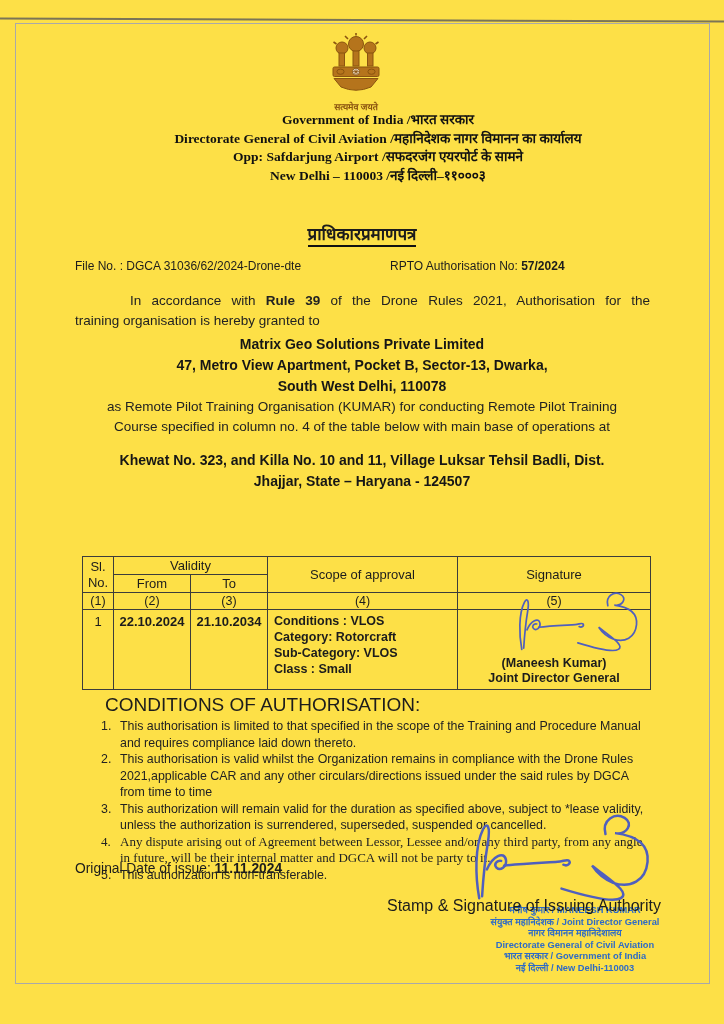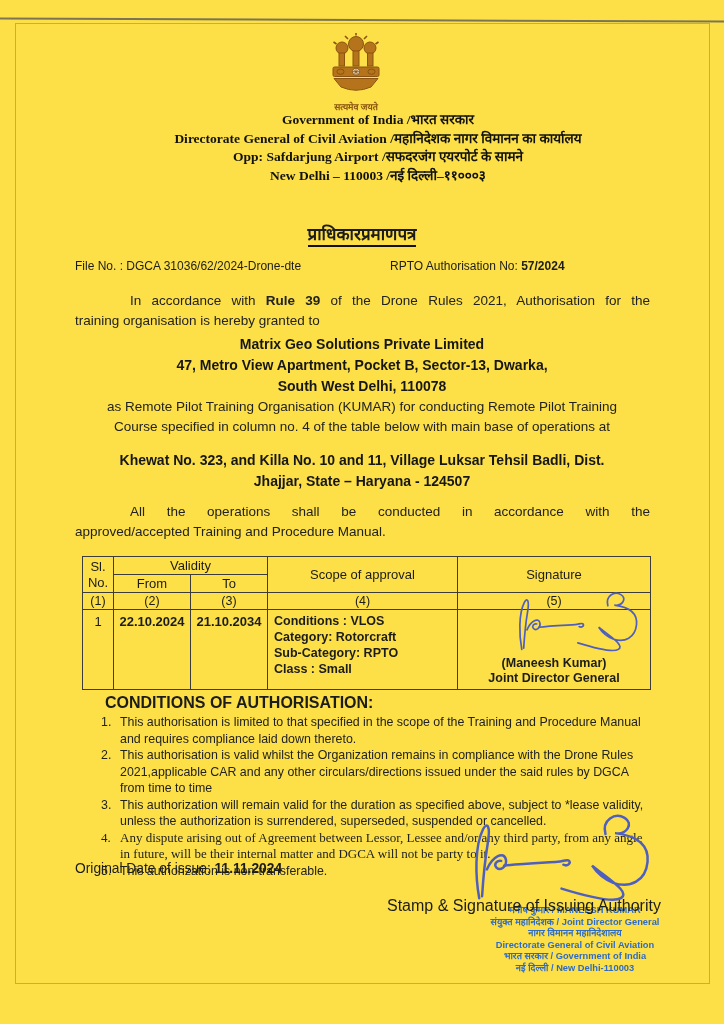--- a/index.html
+++ b/index.html
@@ -49,21 +49,21 @@
   .scope-cell{ text-align:left !important; padding:3px 6px !important; }
   .scope-cell div{ font-weight:bold; font-size:12.5px; line-height:16px; }
   .from-cell,.to-cell{ font-weight:bold; font-size:13px; padding-top:4px !important; }
   .sl-cell{ padding-top:4px !important; }
   .sig-cell{ position:relative; }
   .sig-names{ position:absolute; left:0; bottom:3px; width:100%; text-align:center; }
   .sig-names div{ font-weight:bold; font-size:12.5px; line-height:15px; }
   .table-sig-svg{ position:absolute; left:428px; top:30px; pointer-events:none; }
   
   .conditions{ position:absolute; left:97px; top:694px; width:560px; }
-  .cond-head{ font-weight:bold; font-size:16px; margin-left:8px; margin-bottom:2px; }
+  .cond-head{ font-weight:normal; font-size:19px; margin-left:8px; margin-bottom:2px; }
   .cond-item{ display:flex; font-size:12.4px; line-height:16.5px; color:#222; }
   .cond-item .num{ width:23px; flex:none; padding-left:4px; }
   .cond-item .txt{ width:527px; }
   .cond-item.serif{ font-family:"Liberation Serif", serif; font-size:13px; }
   
   .issue-line{ position:absolute; left:75px; top:861px; font-size:13.8px; }
   .stamp-label{ position:absolute; left:387px; top:897px; font-size:16px; color:#1c1c1c; z-index:3; }
   .stamp-block{ position:absolute; left:447px; top:905px; width:256px; text-align:center;
     color:#2e6bc6; font-weight:bold; z-index:1; }
   .stamp-block .s-line{ font-size:9.3px; line-height:11.5px; }
@@ -130,24 +130,20 @@
   <div class="para" style="top:397px; text-align:center; left:37px; width:650px;">
     <div>as Remote Pilot Training Organisation (KUMAR) for conducting Remote Pilot Training</div>
     <div>Course  specified in column no. 4 of the table below with main base of operations at</div>
   </div>
 
   <div class="center-block" style="top:450px;">
     <div>Khewat No. 323, and Killa No. 10 and 11, Village Luksar Tehsil Badli, Dist.</div>
     <div>Jhajjar, State – Haryana - 124507</div>
   </div>
 
-  <div class="para" style="top:502px;">
-    <div class="jline indent">All the operations shall be conducted in accordance with the</div>
-    <div>approved/accepted Training and Procedure Manual.</div>
-  </div>
 
   <div class="table-wrap">
     <table>
       <colgroup>
           <col style="width:31px">
           <col style="width:77px">
           <col style="width:77px">
           <col style="width:190px">
           <col style="width:193px">
         </colgroup>
@@ -172,21 +168,21 @@
         <td>(4)</td>
         <td>(5)</td>
       </tr>
       <tr class="r-data">
         <td class="sl-cell">1</td>
         <td class="from-cell">22.10.2024</td>
         <td class="to-cell">21.10.2034</td>
         <td class="scope-cell">
           <div>Conditions : VLOS</div>
           <div>Category: Rotorcraft</div>
-          <div>Sub-Category: RPTO</div>
+          <div>Sub-Category: VLOS</div>
           <div>Class : Small</div>
         </td>
         <td class="sig-cell">
           <div class="sig-names">
             <div>(Maneesh Kumar)</div>
             <div>Joint Director General</div>
           </div>
         </td>
       </tr>
     </tbody>

